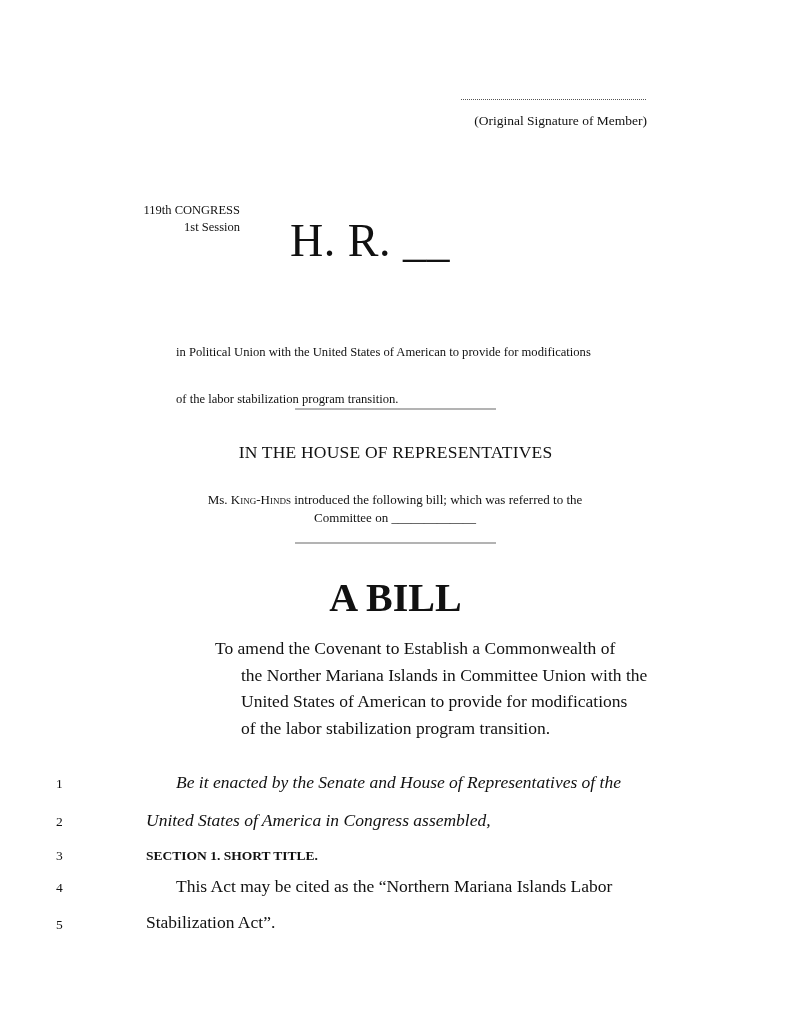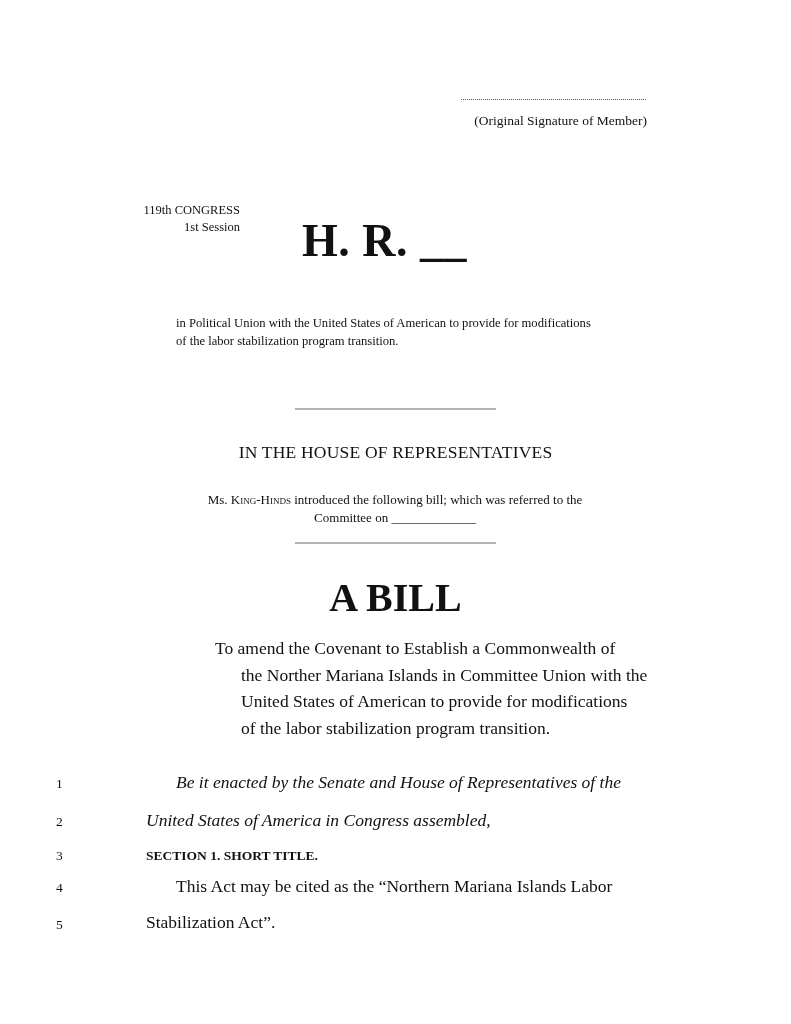--- a/index.html
+++ b/index.html
@@ -7,26 +7,26 @@
       width: 791px; height: 1024px; position: relative; overflow: hidden;
       font-family: "Liberation Serif", "DejaVu Serif", serif; color: #111;
     }
     .abs { position: absolute; }
     .sig-line {
       left: 461px; top: 99px; width: 185px; height: 0;
       border-top: 1px dotted #555;
     }
     .sig-caption { left: 440px; width: 207px; top: 113px; text-align: right; font-size: 13.5px; }
     .congress { left: 100px; width: 140px; top: 202px; text-align: right; font-size: 12.5px; line-height: 17px; }
-    .hr-title { left: 290px; top: 214px; font-size: 46px; font-weight: bold; letter-spacing: 0.5px; white-space: pre; margin-left: 12px; }
+    .hr-title { left: 290px; top: 214px; font-size: 46px; font-weight: normal; letter-spacing: 0.5px; white-space: pre; }
     .short-desc {
       left: 146px; top: 314px; width: 520px; font-size: 12.6px; line-height: 18px;
     }
     .short-desc .first { display: block; }
-    .short-desc .cont { display: block; padding-left: 30px; }
+    .short-desc .cont { display: block; padding-left: 30px; margin-top: 29px; }
     .rule { height: 2px; background: #b3b3b3; }
     .rule1 { left: 295px; top: 408px; width: 201px; }
     .rule2 { left: 295px; top: 542px; width: 201px; }
     .house { left: 0; width: 791px; top: 442px; text-align: center; font-size: 17.5px; letter-spacing: 0.2px; }
     .intro { left: 100px; width: 590px; top: 491px; text-align: center; font-size: 13px; line-height: 18px; }
     .sc { font-variant: small-caps; }
     .a-bill { left: 0; width: 791px; top: 574px; text-align: center; font-size: 40px; font-weight: bold; }
     .long-title { left: 171px; top: 635px; width: 470px; font-size: 17.5px; line-height: 26.5px; margin-left: 44px; }
     .long-title span { display: block; }
     .long-title .cont { padding-left: 26px; }

